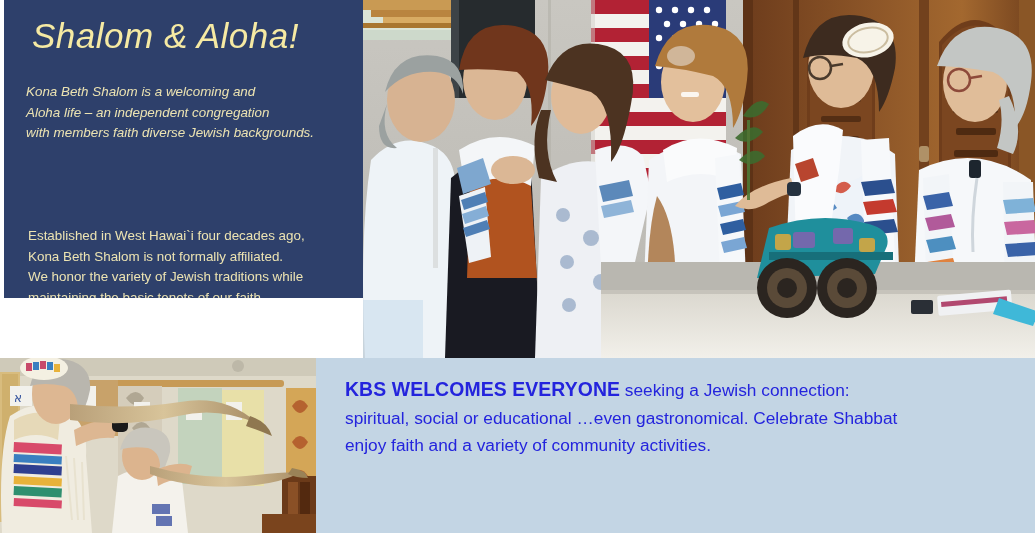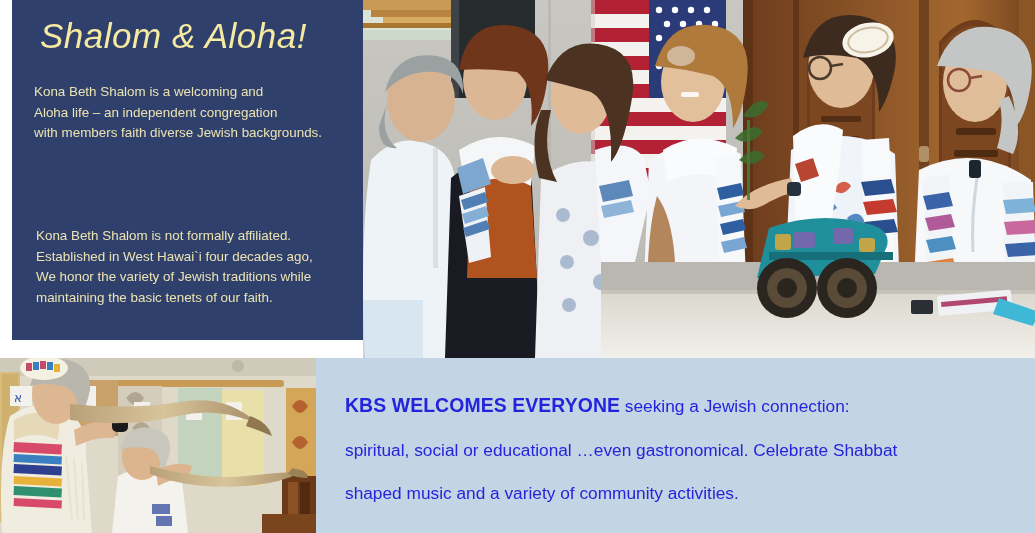--- a/index.html
+++ b/index.html
@@ -1,66 +1,66 @@
 <!DOCTYPE html>
 <html><head>
 <meta charset="utf-8">
 <style>
   html,body{margin:0;padding:0;background:#fff;}
   body{width:1035px;height:533px;overflow:hidden;
        font-family:"Liberation Sans", sans-serif;}
   .page{position:relative;width:1035px;height:533px;overflow:hidden;}
 
   
-  .navy-panel{position:absolute;left:12px;top:0;width:363px;height:340px;
+  .navy-panel{position:absolute;left:4px;top:0;width:363px;height:298px;
               background:#2e406b;overflow:hidden;}
   .headline{position:absolute;left:28px;top:16px;
             font-size:35px;font-style:italic;font-weight:400;
             color:#f6eaa3;letter-spacing:.5px;white-space:nowrap;}
   .body-block{position:absolute;left:22px;width:345px;
               color:#ece3b2;font-size:13.4px;line-height:20.6px;}
-  .para-1{top:82px;}
+  .para-1{top:82px;font-style:italic;}
   .para-2{top:226px;left:24px;}
   .body-block .ln{display:block;white-space:nowrap;}
 
   
   .photo-main{position:absolute;left:363px;top:0;width:672px;height:358px;
               overflow:hidden;background:#c8c6c0;}
   .photo-main svg{display:block;width:672px;height:358px;}
 
   
   .photo-shofar{position:absolute;left:0;top:358px;width:316px;height:175px;
                 overflow:hidden;background:#ddd6c4;}
   .photo-shofar svg{display:block;width:316px;height:175px;}
 
   
   .blue-panel{position:absolute;left:316px;top:358px;
               width:719px;height:175px;background:#c3d5e4;}
   .welcome-text{position:absolute;left:29px;top:18px;width:680px;
                 color:#2424dd;font-size:17.3px;line-height:27.5px;}
   .welcome-text .kbs-head{font-size:19.4px;font-weight:700;letter-spacing:.1px;}
-  .welcome-text .ln{display:block;white-space:nowrap;margin-top:16px;}
+  .welcome-text .ln{display:block;white-space:nowrap;}
 </style>
 </head>
 <body>
 
 <div class="page">
 
   <div class="navy-panel">
     <div class="headline">Shalom &amp; Aloha!</div>
 
     <div class="body-block para-1">
       <span class="ln">Kona Beth Shalom is a welcoming and</span>
       <span class="ln">Aloha life – an independent congregation</span>
       <span class="ln">with members faith diverse Jewish backgrounds.</span>
     </div>
 
     <div class="body-block para-2">
+      <span class="ln">Established in West Hawai`i four decades ago,</span>
       <span class="ln">Kona Beth Shalom is not formally affiliated.</span>
-      <span class="ln">Established in West Hawai`i four decades ago,</span>
       <span class="ln">We honor the variety of Jewish traditions while</span>
       <span class="ln">maintaining the basic tenets of our faith.</span>
     </div>
   </div>
 
   <div class="photo-main">
     <svg viewBox="0 0 672 358" preserveAspectRatio="none" aria-hidden="true">
       <defs>
         <linearGradient id="wallG" x1="0" y1="0" x2="0" y2="1">
           <stop offset="0" stop-color="#c9c7c1"></stop>
@@ -426,17 +426,17 @@
         <path d="M150 108 q50 14 96 10 q36 -4 56 -4 q-24 12 -56 14 q-54 4 -96 -12 z" fill="url(#shofG)"></path>
         <path d="M292 110 q14 2 16 10 q-12 0 -20 -4 z" fill="#9a8257"></path>
       </g>
     </svg>
   </div>
 
   <div class="blue-panel">
     <div class="welcome-text">
       <span class="ln"><span class="kbs-head">KBS WELCOMES EVERYONE</span><span> seeking a Jewish connection:</span></span>
       <span class="ln">spiritual, social or educational …even gastronomical. Celebrate Shabbat</span>
-      <span class="ln">shaped music and a variety of community activities.</span>
+      <span class="ln">enjoy faith and a variety of community activities.</span>
     </div>
   </div>
 
 </div>
 
 </body></html>

